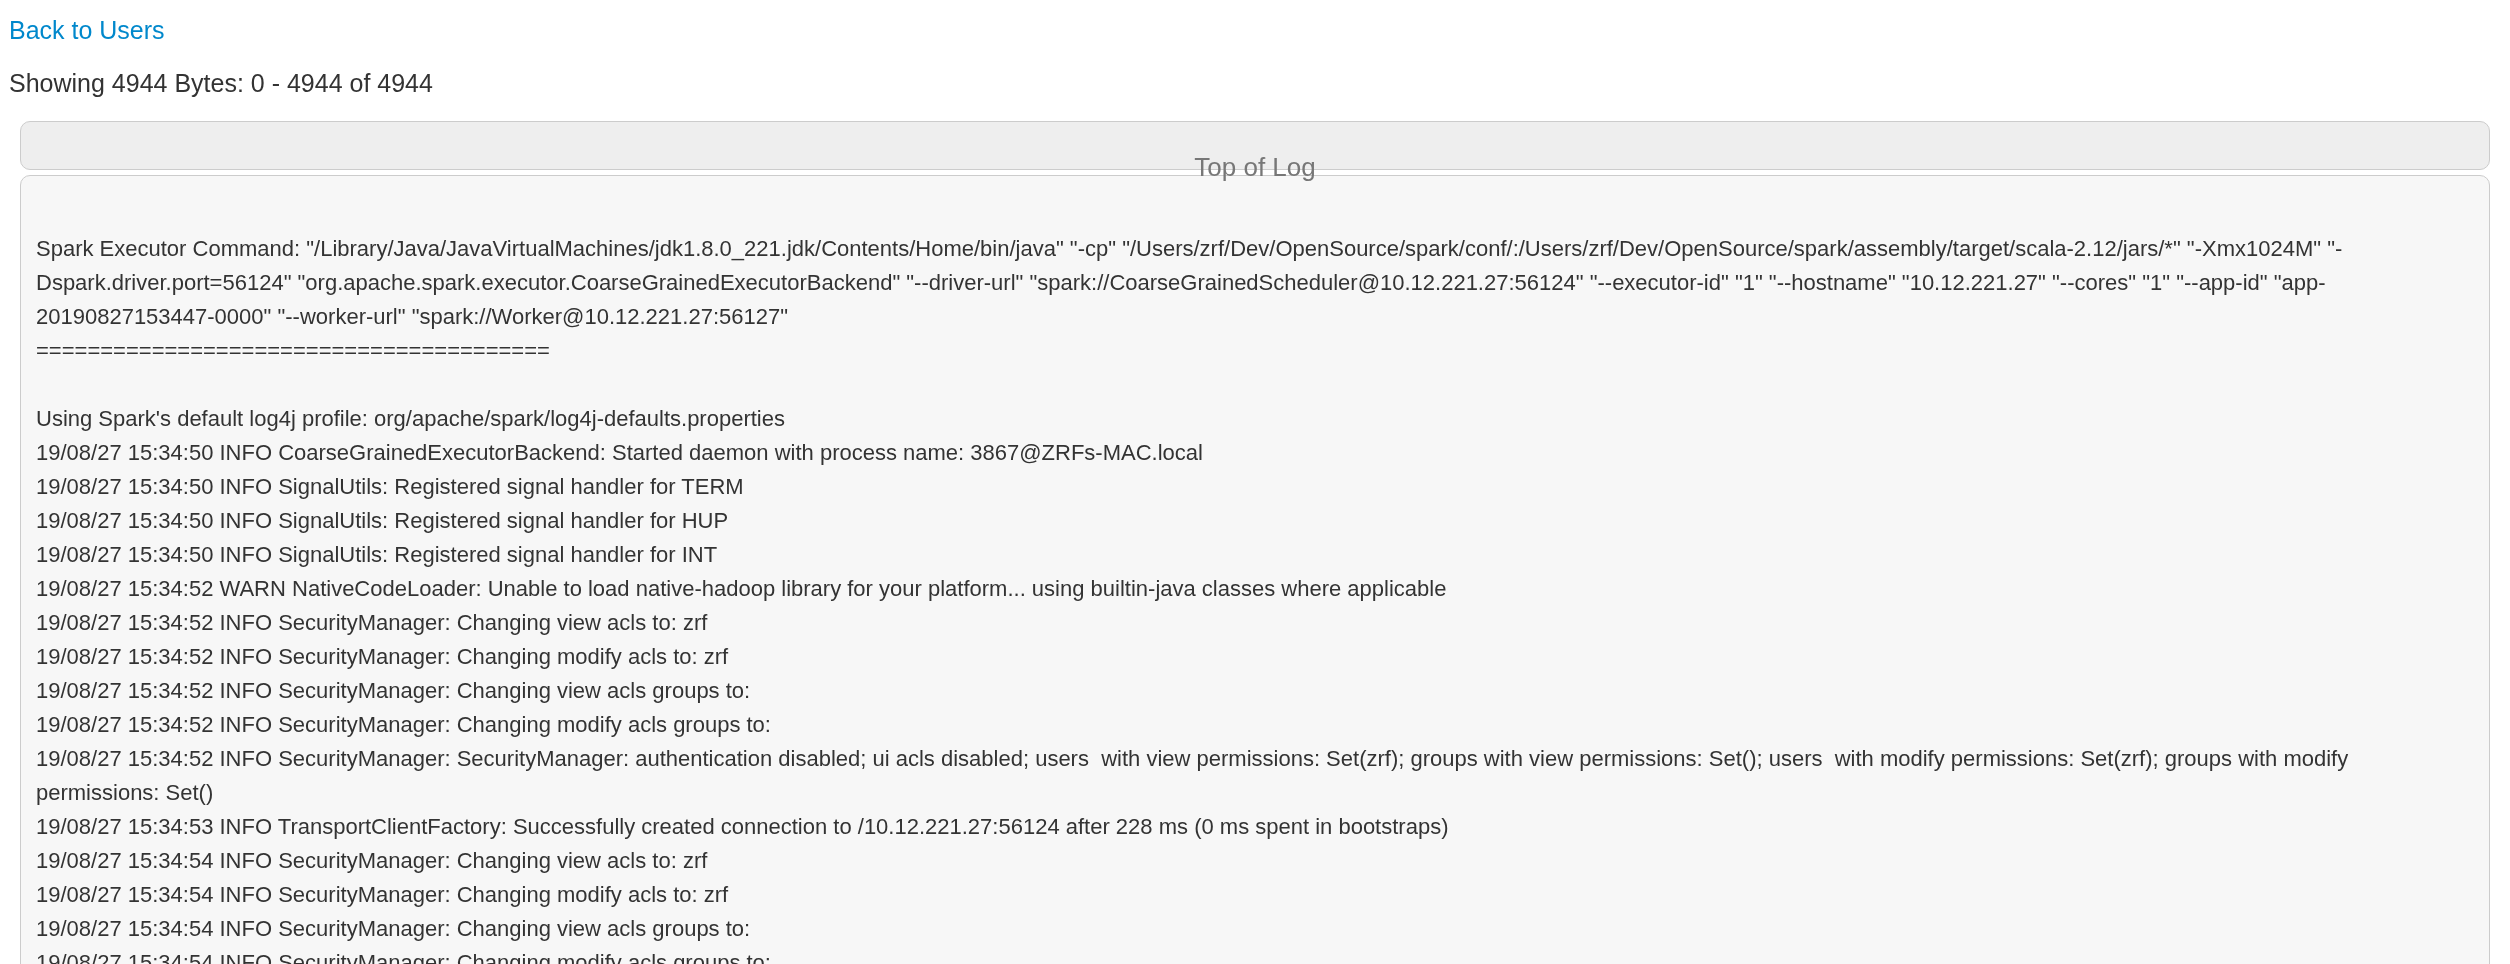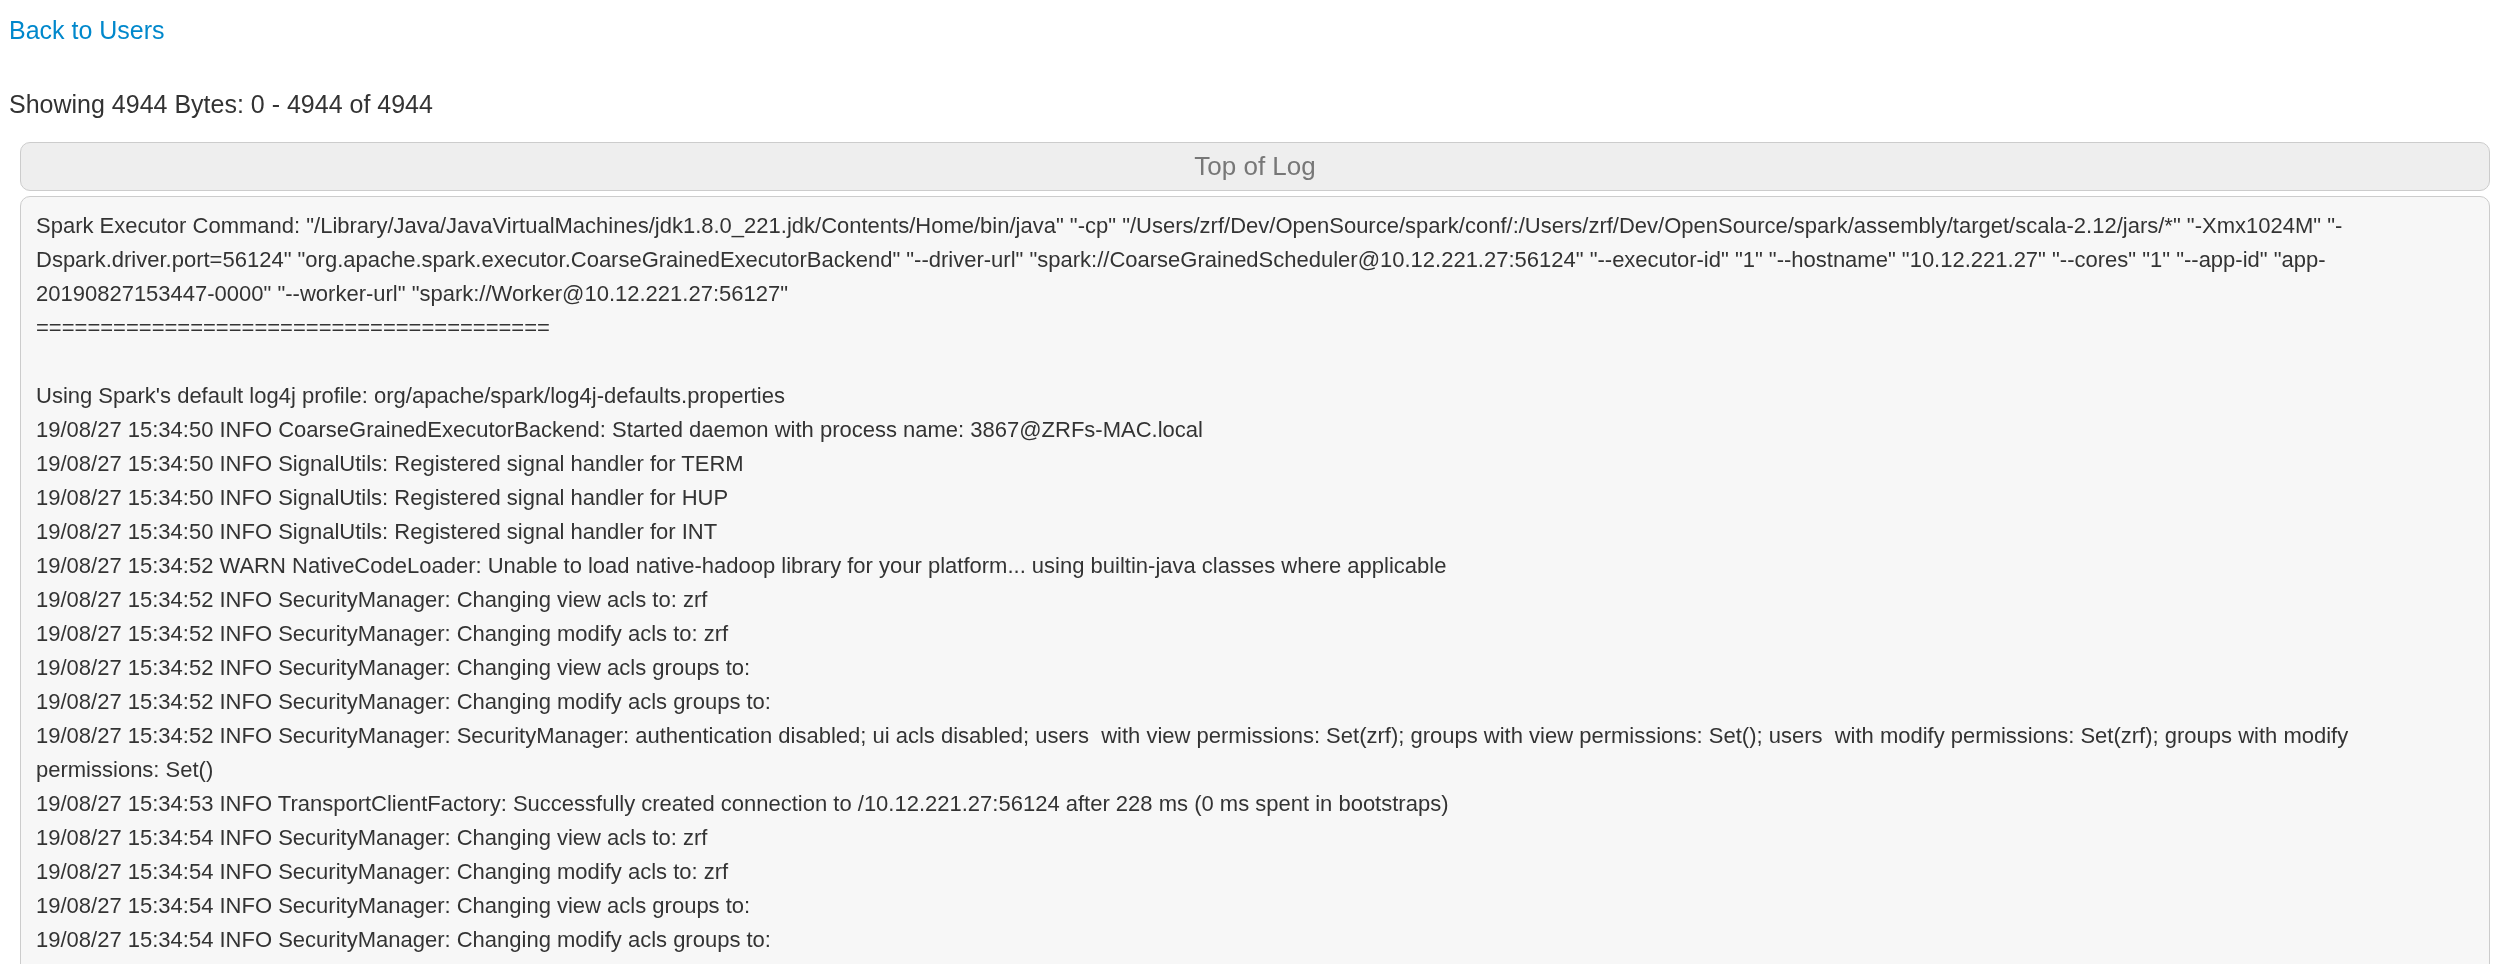--- a/index.html
+++ b/index.html
@@ -3,21 +3,21 @@
 <meta charset="utf-8">
 <style>
   :root {
     --link: #0088cc;
     --text: #333333;
     --header_text: #777777;
     --header_bg: #eeeeee;
     --log_bg: #f7f7f7;
     --border: #cccccc;
   }
-  * { box-sizing: border-box; }
+  * { box-sizing: border-box; margin-top: 44px; }
   html, body {
     margin: 0;
     padding: 0;
     background: #ffffff;
   }
   body {
     width: 2510px;
     height: 964px;
     overflow: hidden;
     font-family: "Liberation Sans", "DejaVu Sans", sans-serif;
@@ -26,21 +26,21 @@
   .back-link {
     display: inline-block;
     margin: 16px 0 0 9px;
     font-size: 25px;
     line-height: 28px;
     color: var(--link);
     text-decoration: none;
     cursor: pointer;
   }
   .byte-info {
-    margin: 46px 0 0 9px;
+    margin: 25px 0 0 9px;
     font-size: 25px;
     line-height: 28px;
     color: var(--text);
   }
   .log-header-bar {
     margin: 24px 20px 0 20px;
     height: 49px;
     background: var(--header_bg);
     border: 1px solid var(--border);
     border-radius: 10px;

